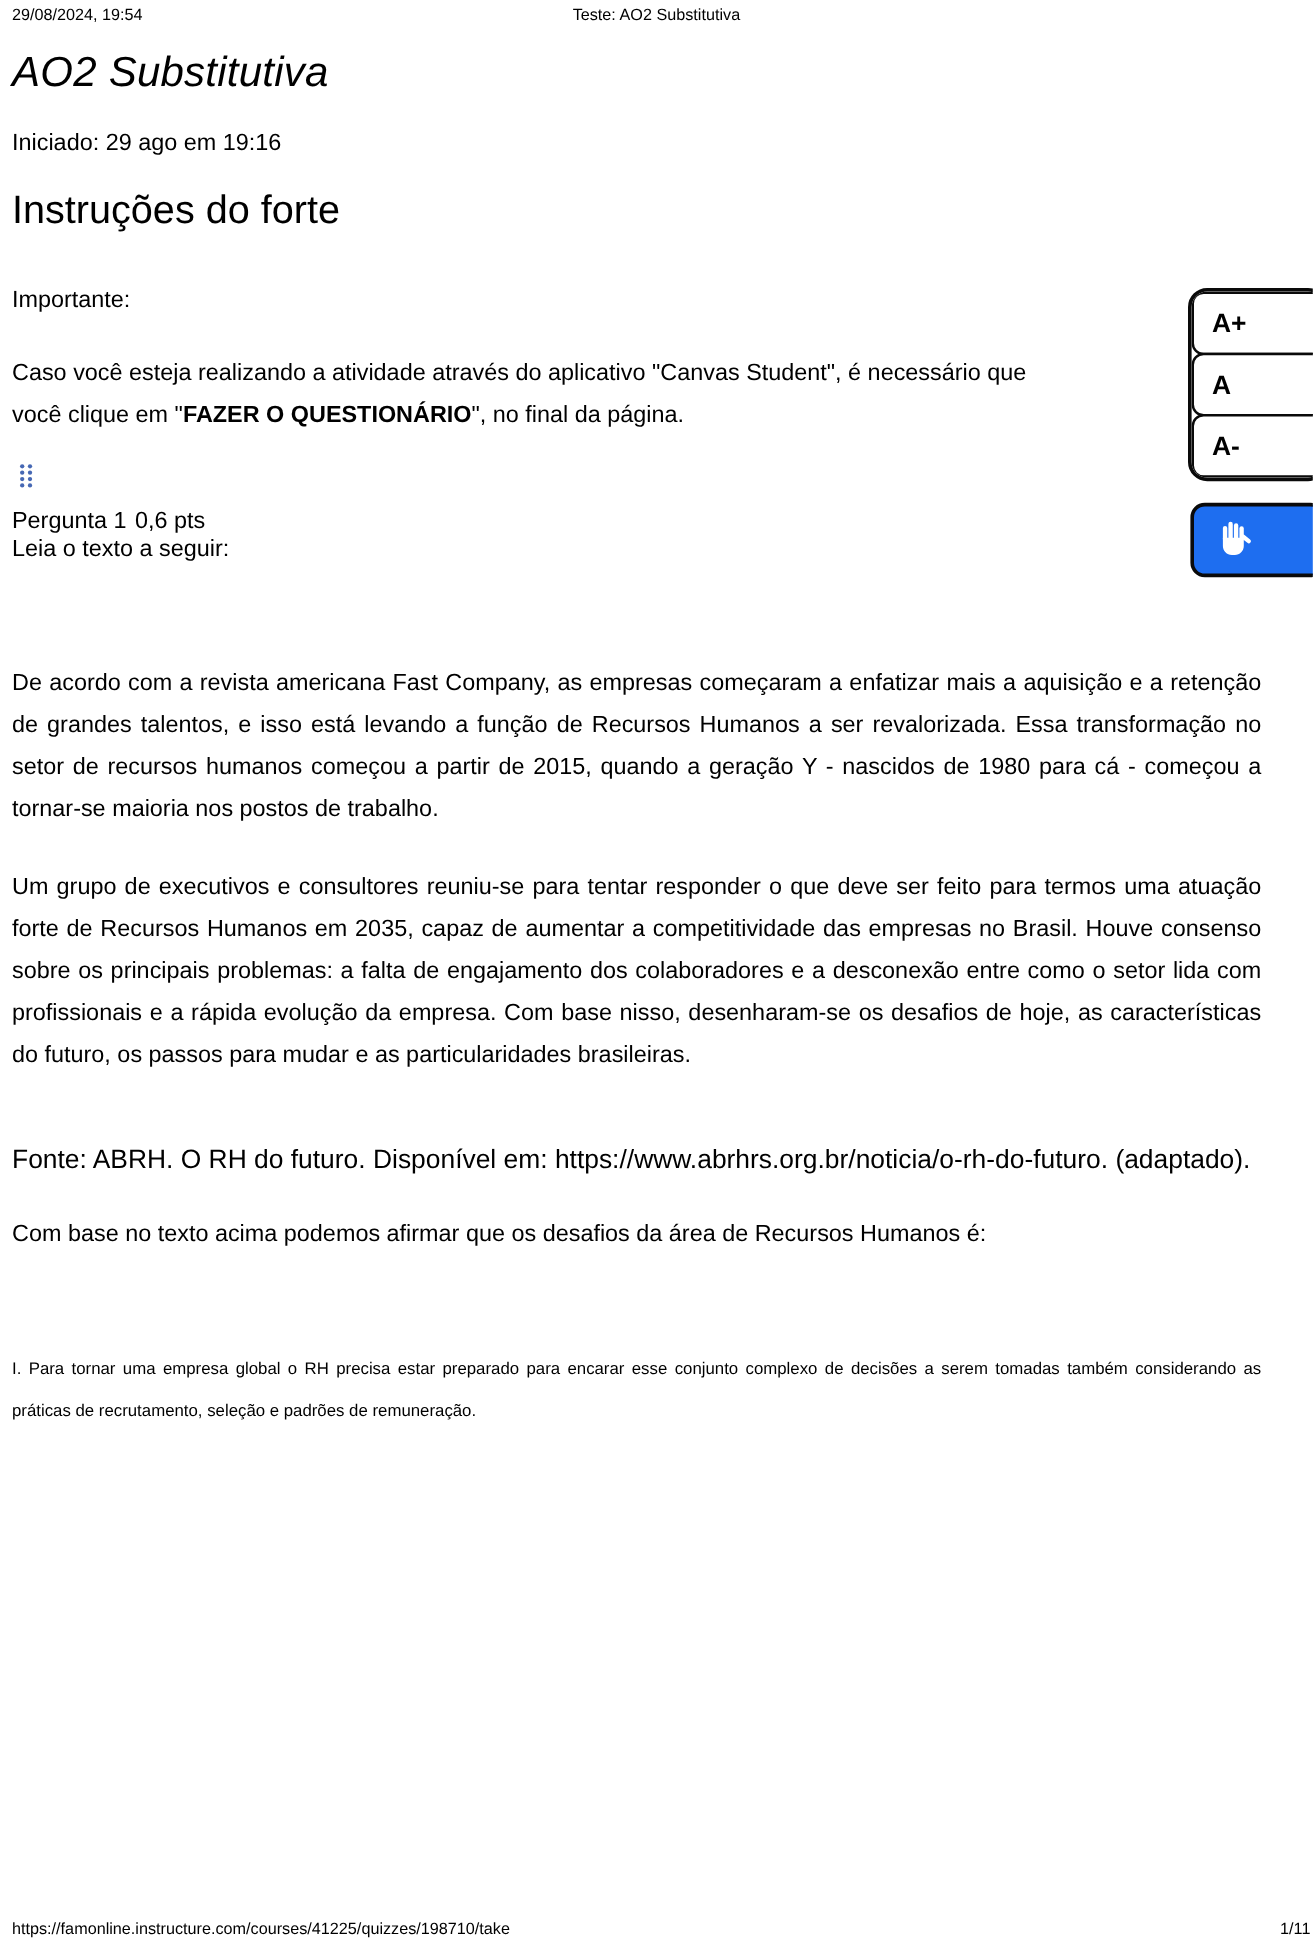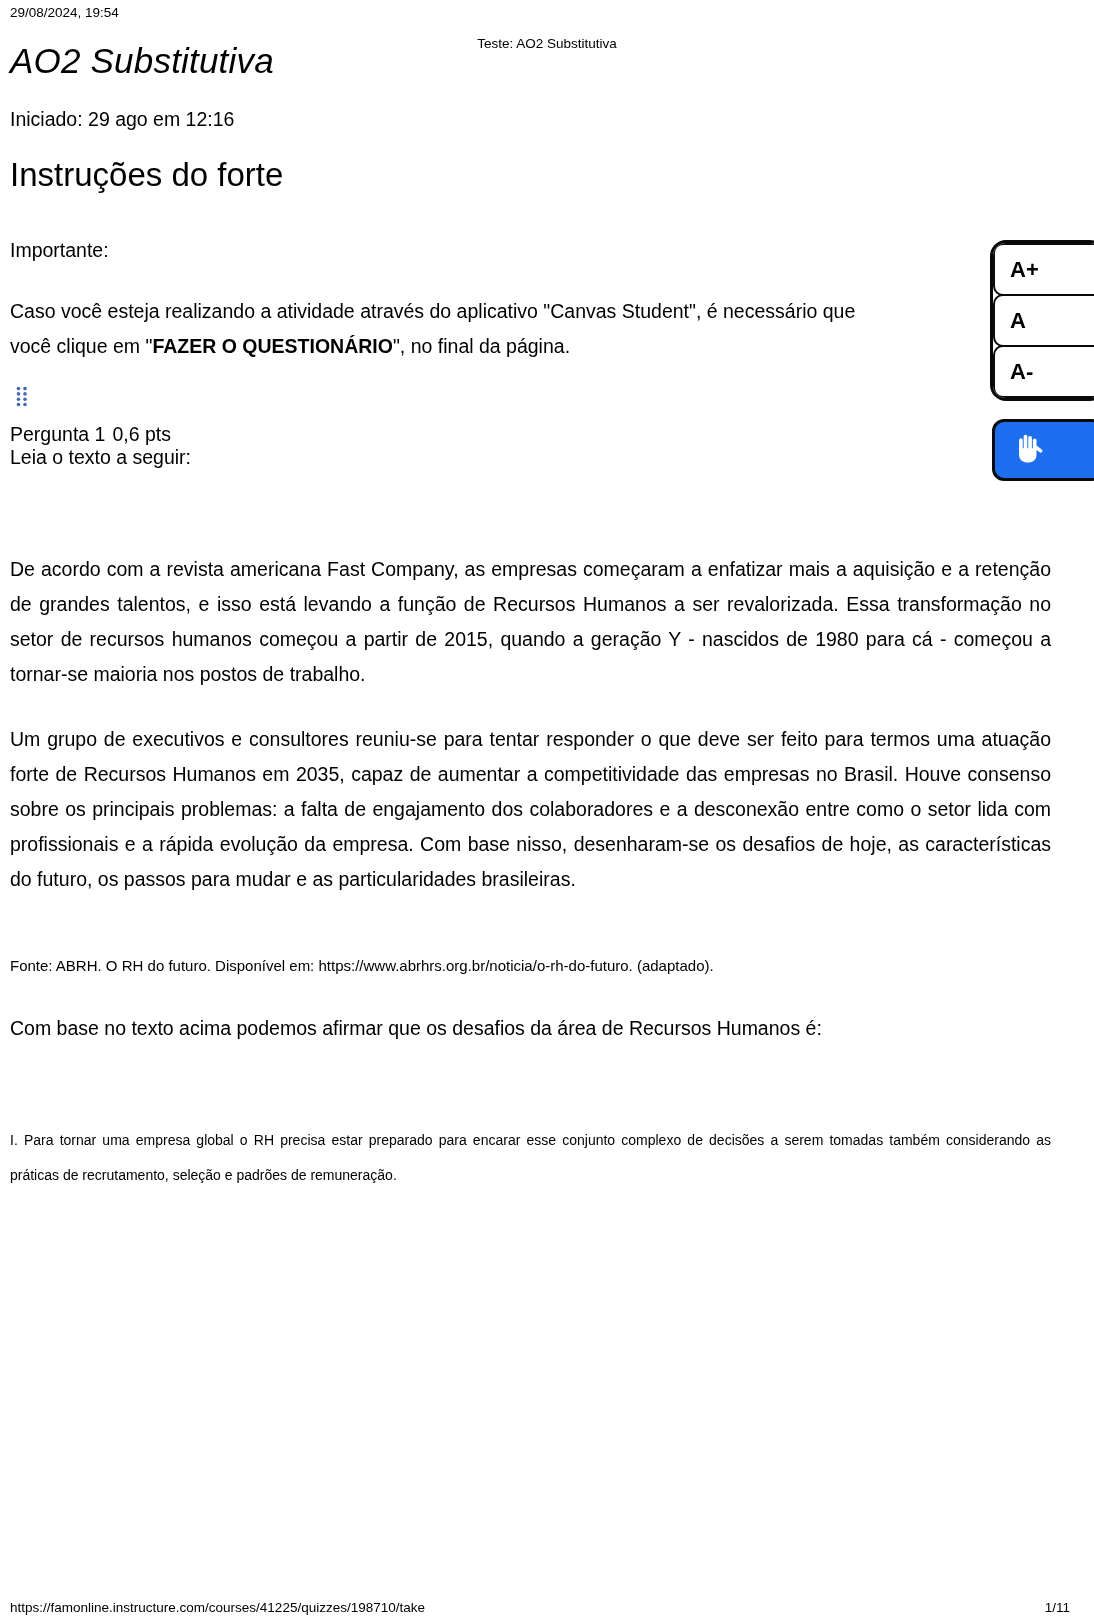--- a/index.html
+++ b/index.html
@@ -4,41 +4,41 @@
 <style>
   * { margin:0; padding:0; box-sizing:border-box; }
   html,body { background:#fff; }
   body {
     width:1094px; height:1624px; position:relative; overflow:hidden;
     font-family:"Liberation Sans","DejaVu Sans",sans-serif; color:#000;
   }
   
   .print-header { position:absolute; top:5px; left:0; width:100%; height:20px; font-size:13.5px; }
   .ph-date  { position:absolute; left:10px; top:0; }
-  .ph-title { position:absolute; left:50%; transform:translateX(-50%); top:0;margin-top:31px; }
+  .ph-title { position:absolute; left:50%; transform:translateX(-50%); top:0; }
   .print-footer {
-    position:absolute; bottom:9px; left:10px; right:24px;
+    position:absolute; bottom:9px; left:10px; right:2px;
     display:flex; justify-content:space-between; font-size:13.5px;
   }
   
   .content { position:absolute; top:40px; left:10px; width:1041px; }
   .quiz-title { font-size:35px; font-weight:400; line-height:1.2; letter-spacing:.2px;font-style:italic; }
   .started { font-size:19.5px; margin-top:26px; }
   .instructions-heading { font-size:33px; font-weight:400; margin-top:24px; line-height:1.2; }
   .important { font-size:19.5px; margin-top:44px; }
   .important .u { }
   .notice { font-size:19.5px; line-height:35px; margin-top:32px; }
   .drag-handle { margin-top:22px; margin-left:4px; height:21px; width:16px; cursor:grab; }
   .q-header { font-size:19.5px; margin-top:16px; }
   .q-points { margin-left:7px; }
   .lead { font-size:19.5px; }
   .text-block { margin-top:83px; font-size:19.5px; line-height:35px; }
   .justify { text-align:justify; }
   .p2 { margin-top:30px; }
-  .source { margin-top:50px; font-size:15px; line-height:38px; }
+  .source { margin-top:50px; font-size:22px; line-height:38px; }
   .prompt { margin-top:28px; font-size:19.5px; line-height:30px; }
   .statement { margin-top:80px; font-size:14px; line-height:35px; }
   
   .font-controls {
     position:absolute; top:240px; left:990px; width:116px;
     background:#fff; border:3px solid #0a0a0a; border-radius:16px; overflow:hidden;
   }
   .font-controls button {
     display:block; width:100%; height:53px; background:#fff;
     border:2px solid #0a0a0a; border-radius:10px;
@@ -56,21 +56,21 @@
 </head>
 <body>
 
 <header class="print-header">
   <span class="ph-date">29/08/2024, 19:54</span>
   <span class="ph-title">Teste: AO2 Substitutiva</span>
 </header>
 
 <main class="content">
   <h1 class="quiz-title">AO2 Substitutiva</h1>
-  <p class="started">Iniciado: 29 ago em 12:16</p>
+  <p class="started">Iniciado: 29 ago em 19:16</p>
   <h2 class="instructions-heading">Instruções do forte</h2>
 
   <p class="important"><span class="u">Importante:</span></p>
 
   <p class="notice">
     <span>Caso você esteja realizando a atividade através do aplicativo "Canvas Student", é necessário que</span><br>
     <span>você clique em "</span><strong>FAZER O QUESTIONÁRIO</strong><span>", no final da página.</span>
   </p>
 
   <div class="drag-handle">

